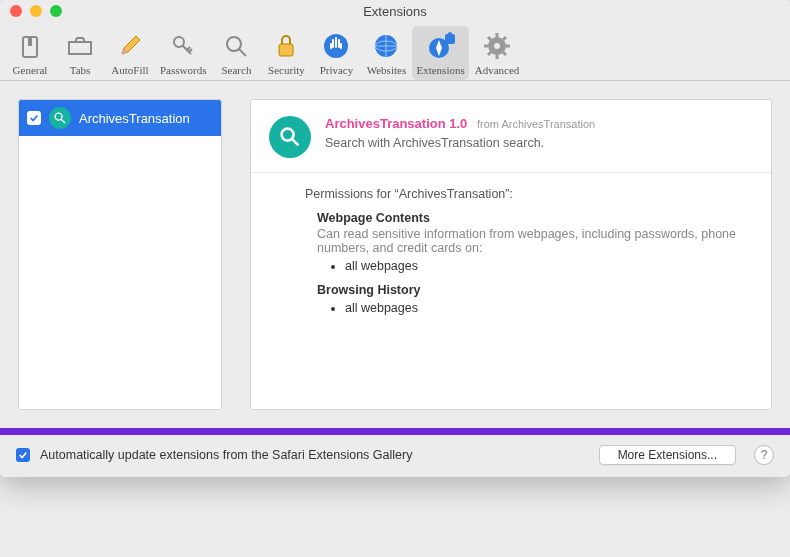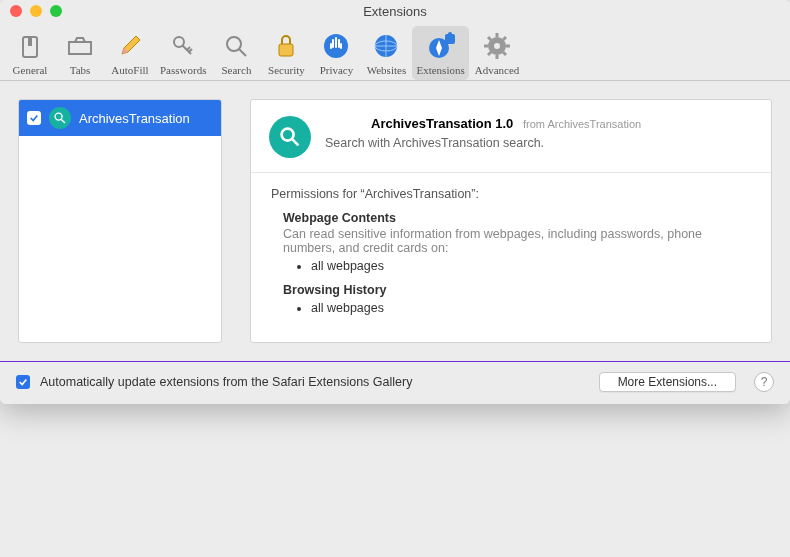--- a/index.html
+++ b/index.html
@@ -7,21 +7,21 @@
       font-family: -apple-system, "Helvetica Neue", Arial, sans-serif;
       background: #ececec;
       width: 790px;
       height: 557px;
       overflow: hidden;
       font-size: 13px;
       color: #333;
     }
     .window {
       width: 790px;
-      height: 404px;
+      height: 477px;
       background: #ececec;
       border-radius: 6px;
       box-shadow: 0 8px 30px rgba(0,0,0,.25);
       overflow: hidden;
       display: flex;
       flex-direction: column;
     }
     .title-bar {
       height: 22px;
       display: flex;
@@ -119,47 +119,48 @@
       gap: 14px;
       padding: 16px 18px 14px 18px;
     }
     .detail-icon {
       width: 42px; height: 42px; border-radius: 50%;
       background: #17b1a2;
       display:flex; align-items:center; justify-content:center;
       flex-shrink:0;
     }
     .detail-head-text { flex:1; }
-    .ext-title { font-size: 13px; font-weight: 600; color:#000000; display:inline;margin-left:46px;}
+    .ext-title { font-size: 13px; font-weight: 600; color:#ec4899; display:inline;}
     .ext-from { font-size: 11px; color:#999; margin-left:6px;}
     .ext-desc { font-size: 12.5px; color:#666; margin-top:5px; }
     .uninstall-row { padding: 0 18px 14px 74px; }
     .btn {
       background: #fff;
       border: 1px solid #c8c8c8;
       border-radius: 4px;
       padding: 2px 18px;
       font-size: 12px;
       color: #333;
       box-shadow: 0 1px 0 rgba(0,0,0,.04);
       cursor: default;
     }
     .divider { height:1px; background:#e4e4e4; }
     .perms {
       padding: 14px 20px;
       font-size: 12.5px;
       color: #444;
+      margin-left: 34px;
     }
     .perms .perms-title { color:#555; margin-bottom: 10px;}
     .perm-group { margin: 8px 0 10px 12px; }
     .perm-group .pg-title { font-weight: 600; color:#333; }
     .perm-group .pg-desc { color:#888; margin-top:2px; }
     .perm-group ul { list-style: disc; margin: 4px 0 0 28px; color:#333;}
     .footer {
-      border-top: 1px solid #6d28d9;
+      border-top: 7px solid #6d28d9;
       padding: 10px 16px 12px 16px;
       display:flex;
       align-items:center;
       gap:10px;
       background:#ececec;
     }
     .footer-check {
       width:14px; height:14px; border-radius:3px;
       background:#2b73e8;
       display:flex; align-items:center; justify-content:center;

